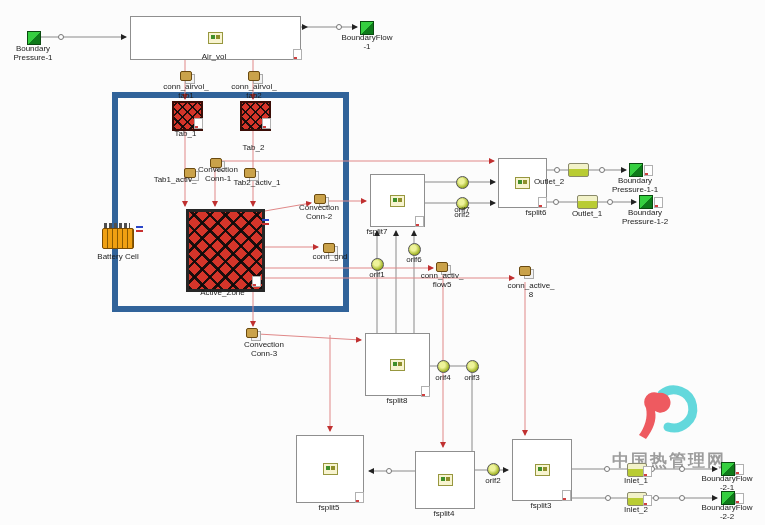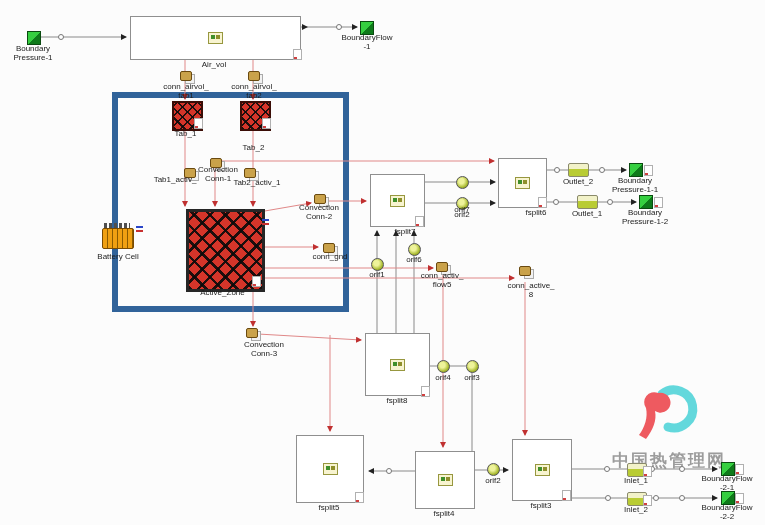--- a/index.html
+++ b/index.html
@@ -127,21 +127,21 @@
 
   <div class="zone" style="left:112px;top:92px;width:225px;height:208px"></div>
 
   <div class="node gbox" style="left:27px;top:31px"></div>
   <div class="lbl" style="left:3px;top:44px;width:60px">Boundary
 Pressure-1</div>
 
   <div class="node fbox" style="left:130px;top:16px;width:169px;height:42px">
     <div class="boxicon"></div>
   </div>
-  <div class="lbl" style="left:186px;top:60px;width:56px">Air_vol</div>
+  <div class="lbl" style="left:186px;top:52px;width:56px">Air_vol</div>
 
   <div class="node gbox" style="left:360px;top:21px"></div>
   <div class="lbl" style="left:335px;top:33px;width:64px">BoundaryFlow
 -1</div>
 
   <div class="node conn" style="left:180px;top:71px"></div>
   <div class="lbl" style="left:156px;top:82px;width:60px">conn_airvol_
 tab1</div>
   <div class="node conn" style="left:248px;top:71px"></div>
   <div class="lbl" style="left:224px;top:82px;width:60px">conn_airvol_
@@ -177,34 +177,34 @@
   <div class="node conn" style="left:323px;top:243px"></div>
   <div class="lbl" style="left:307px;top:252px;width:46px">conn_gnd</div>
 
   <div class="node conn" style="left:246px;top:328px"></div>
   <div class="lbl" style="left:238px;top:340px;width:52px">Convection
 Conn-3</div>
 
   <div class="node fbox" style="left:370px;top:174px;width:53px;height:51px">
     <div class="boxicon"></div>
   </div>
-  <div class="lbl" style="left:385px;top:227px;width:40px">fsplit7</div>
+  <div class="lbl" style="left:357px;top:227px;width:40px">fsplit7</div>
 
   <div class="node orifice" style="left:456px;top:176px"></div>
   <div class="lbl" style="left:449px;top:205px;width:26px">orif7</div>
   <div class="node orifice" style="left:456px;top:197px"></div>
   <div class="lbl" style="left:449px;top:210px;width:26px">orif2</div>
 
   <div class="node fbox" style="left:498px;top:158px;width:47px;height:48px">
     <div class="boxicon"></div>
   </div>
   <div class="lbl" style="left:516px;top:208px;width:40px">fsplit6</div>
 
   <div class="node flowcomp" style="left:568px;top:163px"></div>
-  <div class="lbl" style="left:559px;top:177px;width:38px">Outlet_2</div>
+  <div class="lbl" style="left:530px;top:177px;width:38px">Outlet_2</div>
   <div class="node gbox" style="left:629px;top:163px"></div>
   <div class="lbl" style="left:604px;top:176px;width:62px">Boundary
 Pressure-1-1</div>
 
   <div class="node flowcomp" style="left:577px;top:195px"></div>
   <div class="lbl" style="left:568px;top:209px;width:38px">Outlet_1</div>
   <div class="node gbox" style="left:639px;top:195px"></div>
   <div class="lbl" style="left:614px;top:208px;width:62px">Boundary
 Pressure-1-2</div>
 

